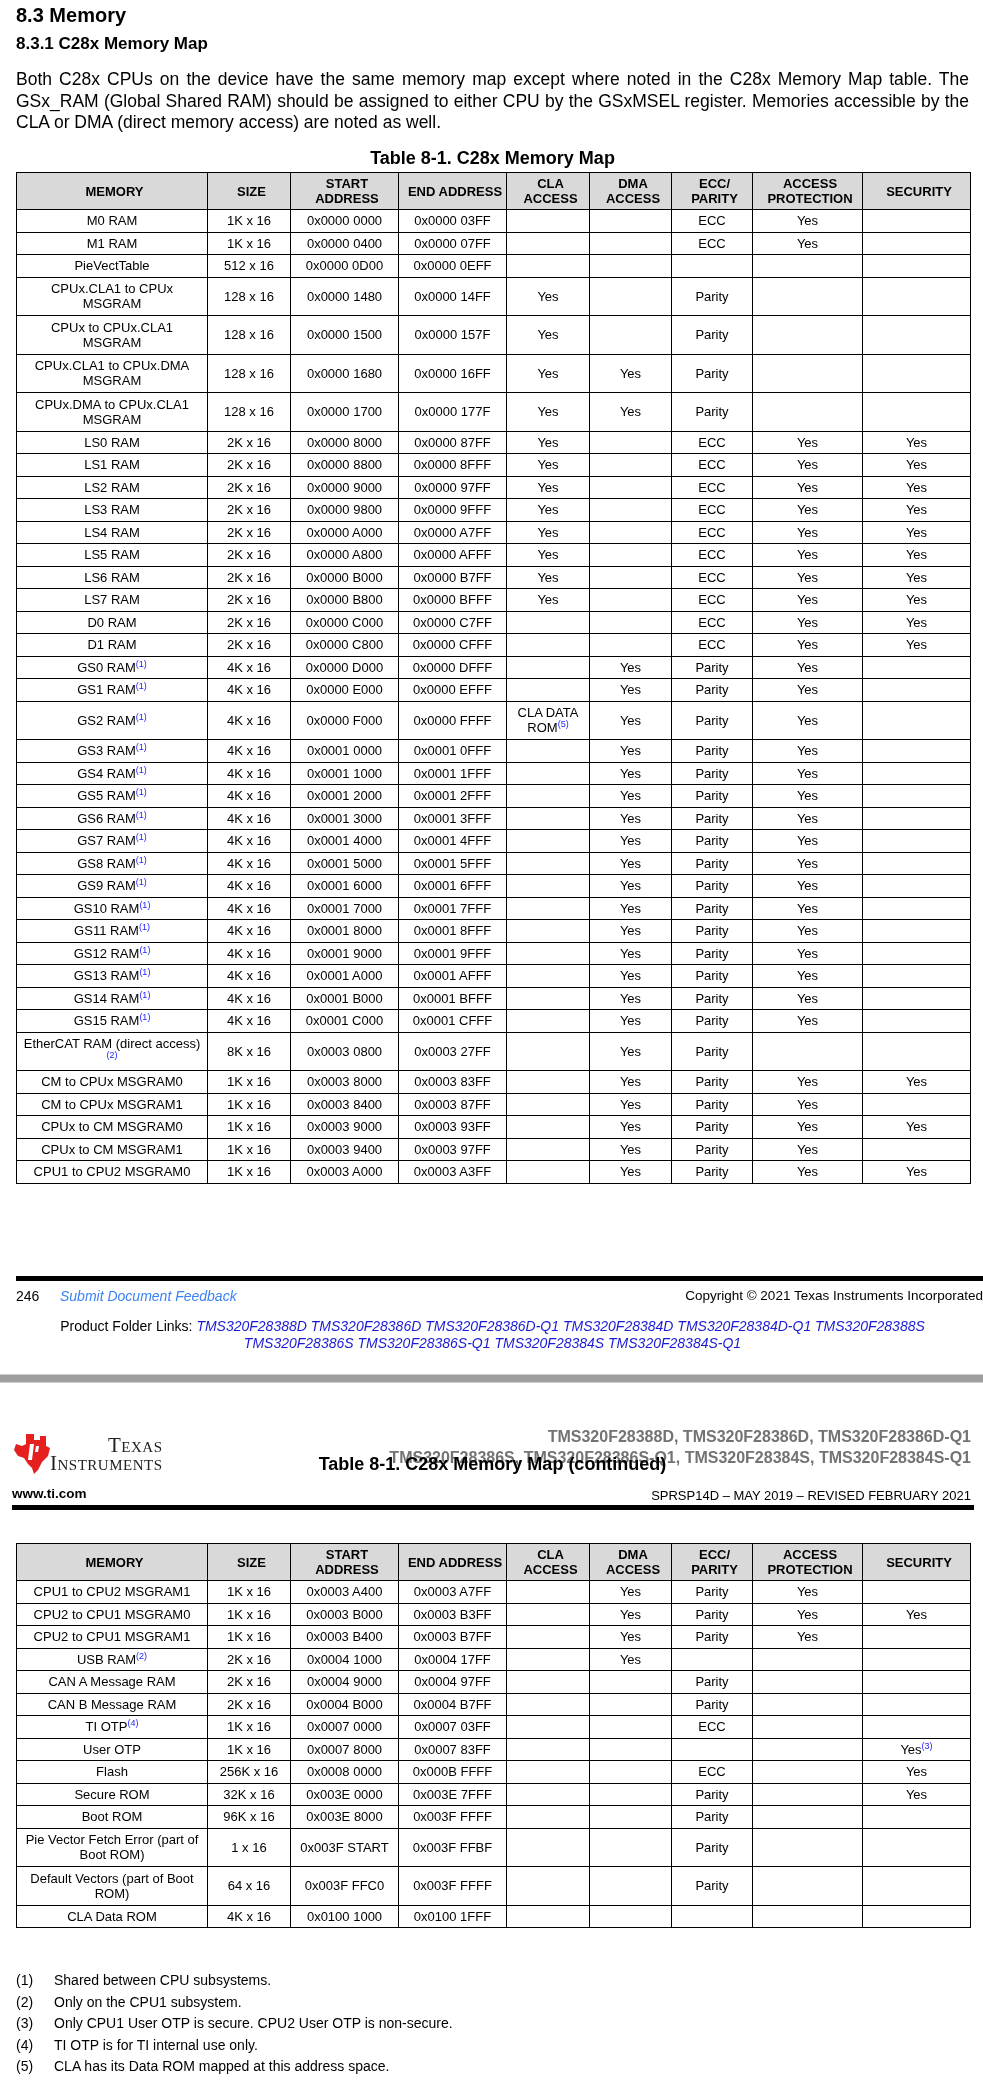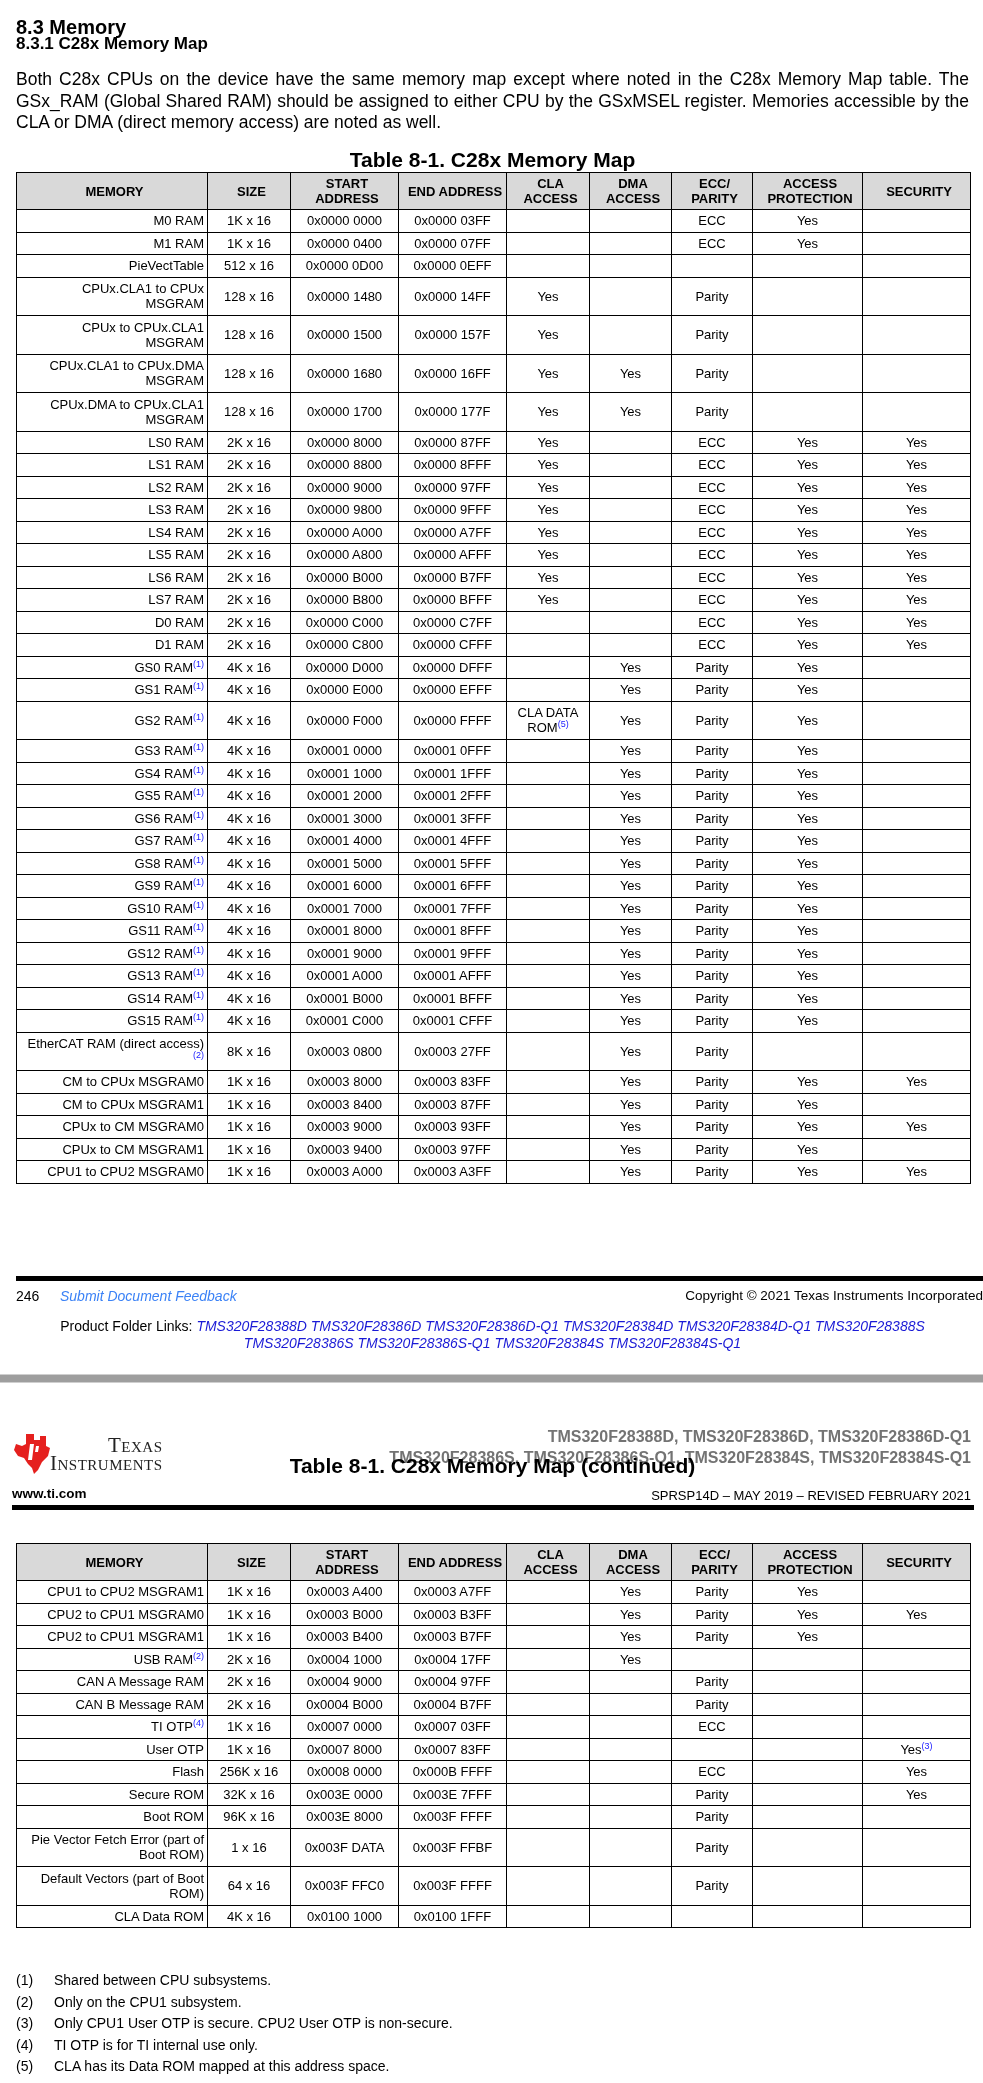--- a/index.html
+++ b/index.html
@@ -1,40 +1,40 @@
 <!DOCTYPE html>
 <html><head>
 <meta charset="utf-8">
 <style>
   html, body { margin: 0; padding: 0; background: #ffffff; }
   body {
     width: 983px; height: 2083px; position: relative; overflow: hidden;
     font-family: "Liberation Sans", sans-serif; color: #000;
   }
   .abs { position: absolute; }
-  .h2 { left: 16px; top: 4px; font-size: 20px; font-weight: bold; margin-top: 12px; }
+  .h2 { left: 16px; top: 4px; font-size: 20px; font-weight: bold; }
   .h3 { left: 16px; top: 34px; font-size: 17px; font-weight: bold; }
   .para {
     left: 16px; top: 69px; width: 953px; font-size: 17.5px; line-height: 21.5px;
     text-align: justify;
   }
-  .tbl-title { left: 16px; width: 953px; text-align: center; font-size: 21px; font-weight: bold; }
+  .tbl-title { left: 16px; width: 953px; text-align: center; font-size: 18px; font-weight: bold; }
   table.mm {
     position: absolute; left: 16px; width: 954px; border-collapse: collapse;
     font-size: 13px; table-layout: fixed;
   }
   table.mm th, table.mm td {
     border: 1.5px solid #000; padding: 0 3px; vertical-align: middle;
   }
   table.mm th {
     background: #d9d9d9; font-weight: bold; font-size: 13px; line-height: 15px;
     height: 36px; text-align: center; padding-left: 8px;
   }
   table.mm td { height: 21.5px; text-align: center; line-height: 15px; }
-  table.mm td.mem { text-align: right; }
+  table.mm td.mem { text-align: center; }
   table.mm tr.tall td { height: 37.5px; }
   sup.fn { color: #1a1aff; font-size: 9px; vertical-align: 5px; line-height: 0; }
   .footer-rule { left: 16px; width: 967px; height: 5px; background: #000; }
   .page-num { left: 16px; top: 1288px; font-size: 14px; }
   .feedback { left: 60px; top: 1288px; font-size: 14px; font-style: italic; color: #3b82f6; }
   .copyright { right: 0; top: 1288px; font-size: 13.5px; white-space: nowrap; }
   .pfl {
     left: 16px; width: 953px; top: 1318px; text-align: center; font-size: 14px; line-height: 17px;
   }
   .pfl .lnk { color: #1a1ad6; font-style: italic; }
@@ -690,21 +690,21 @@
         <td><span>0x003F FFFF</span></td>
         <td><span></span></td>
         <td><span></span></td>
         <td><span>Parity</span></td>
         <td><span></span></td>
         <td><span></span></td>
       </tr>
       <tr class="tall">
         <td class="mem"><span>Pie Vector Fetch Error (part of Boot ROM)</span></td>
         <td><span>1 x 16</span></td>
-        <td><span>0x003F DATA</span></td>
+        <td><span>0x003F START</span></td>
         <td><span>0x003F FFBF</span></td>
         <td><span></span></td>
         <td><span></span></td>
         <td><span>Parity</span></td>
         <td><span></span></td>
         <td><span></span></td>
       </tr>
       <tr class="tall">
         <td class="mem"><span>Default Vectors (part of Boot ROM)</span></td>
         <td><span>64 x 16</span></td>

